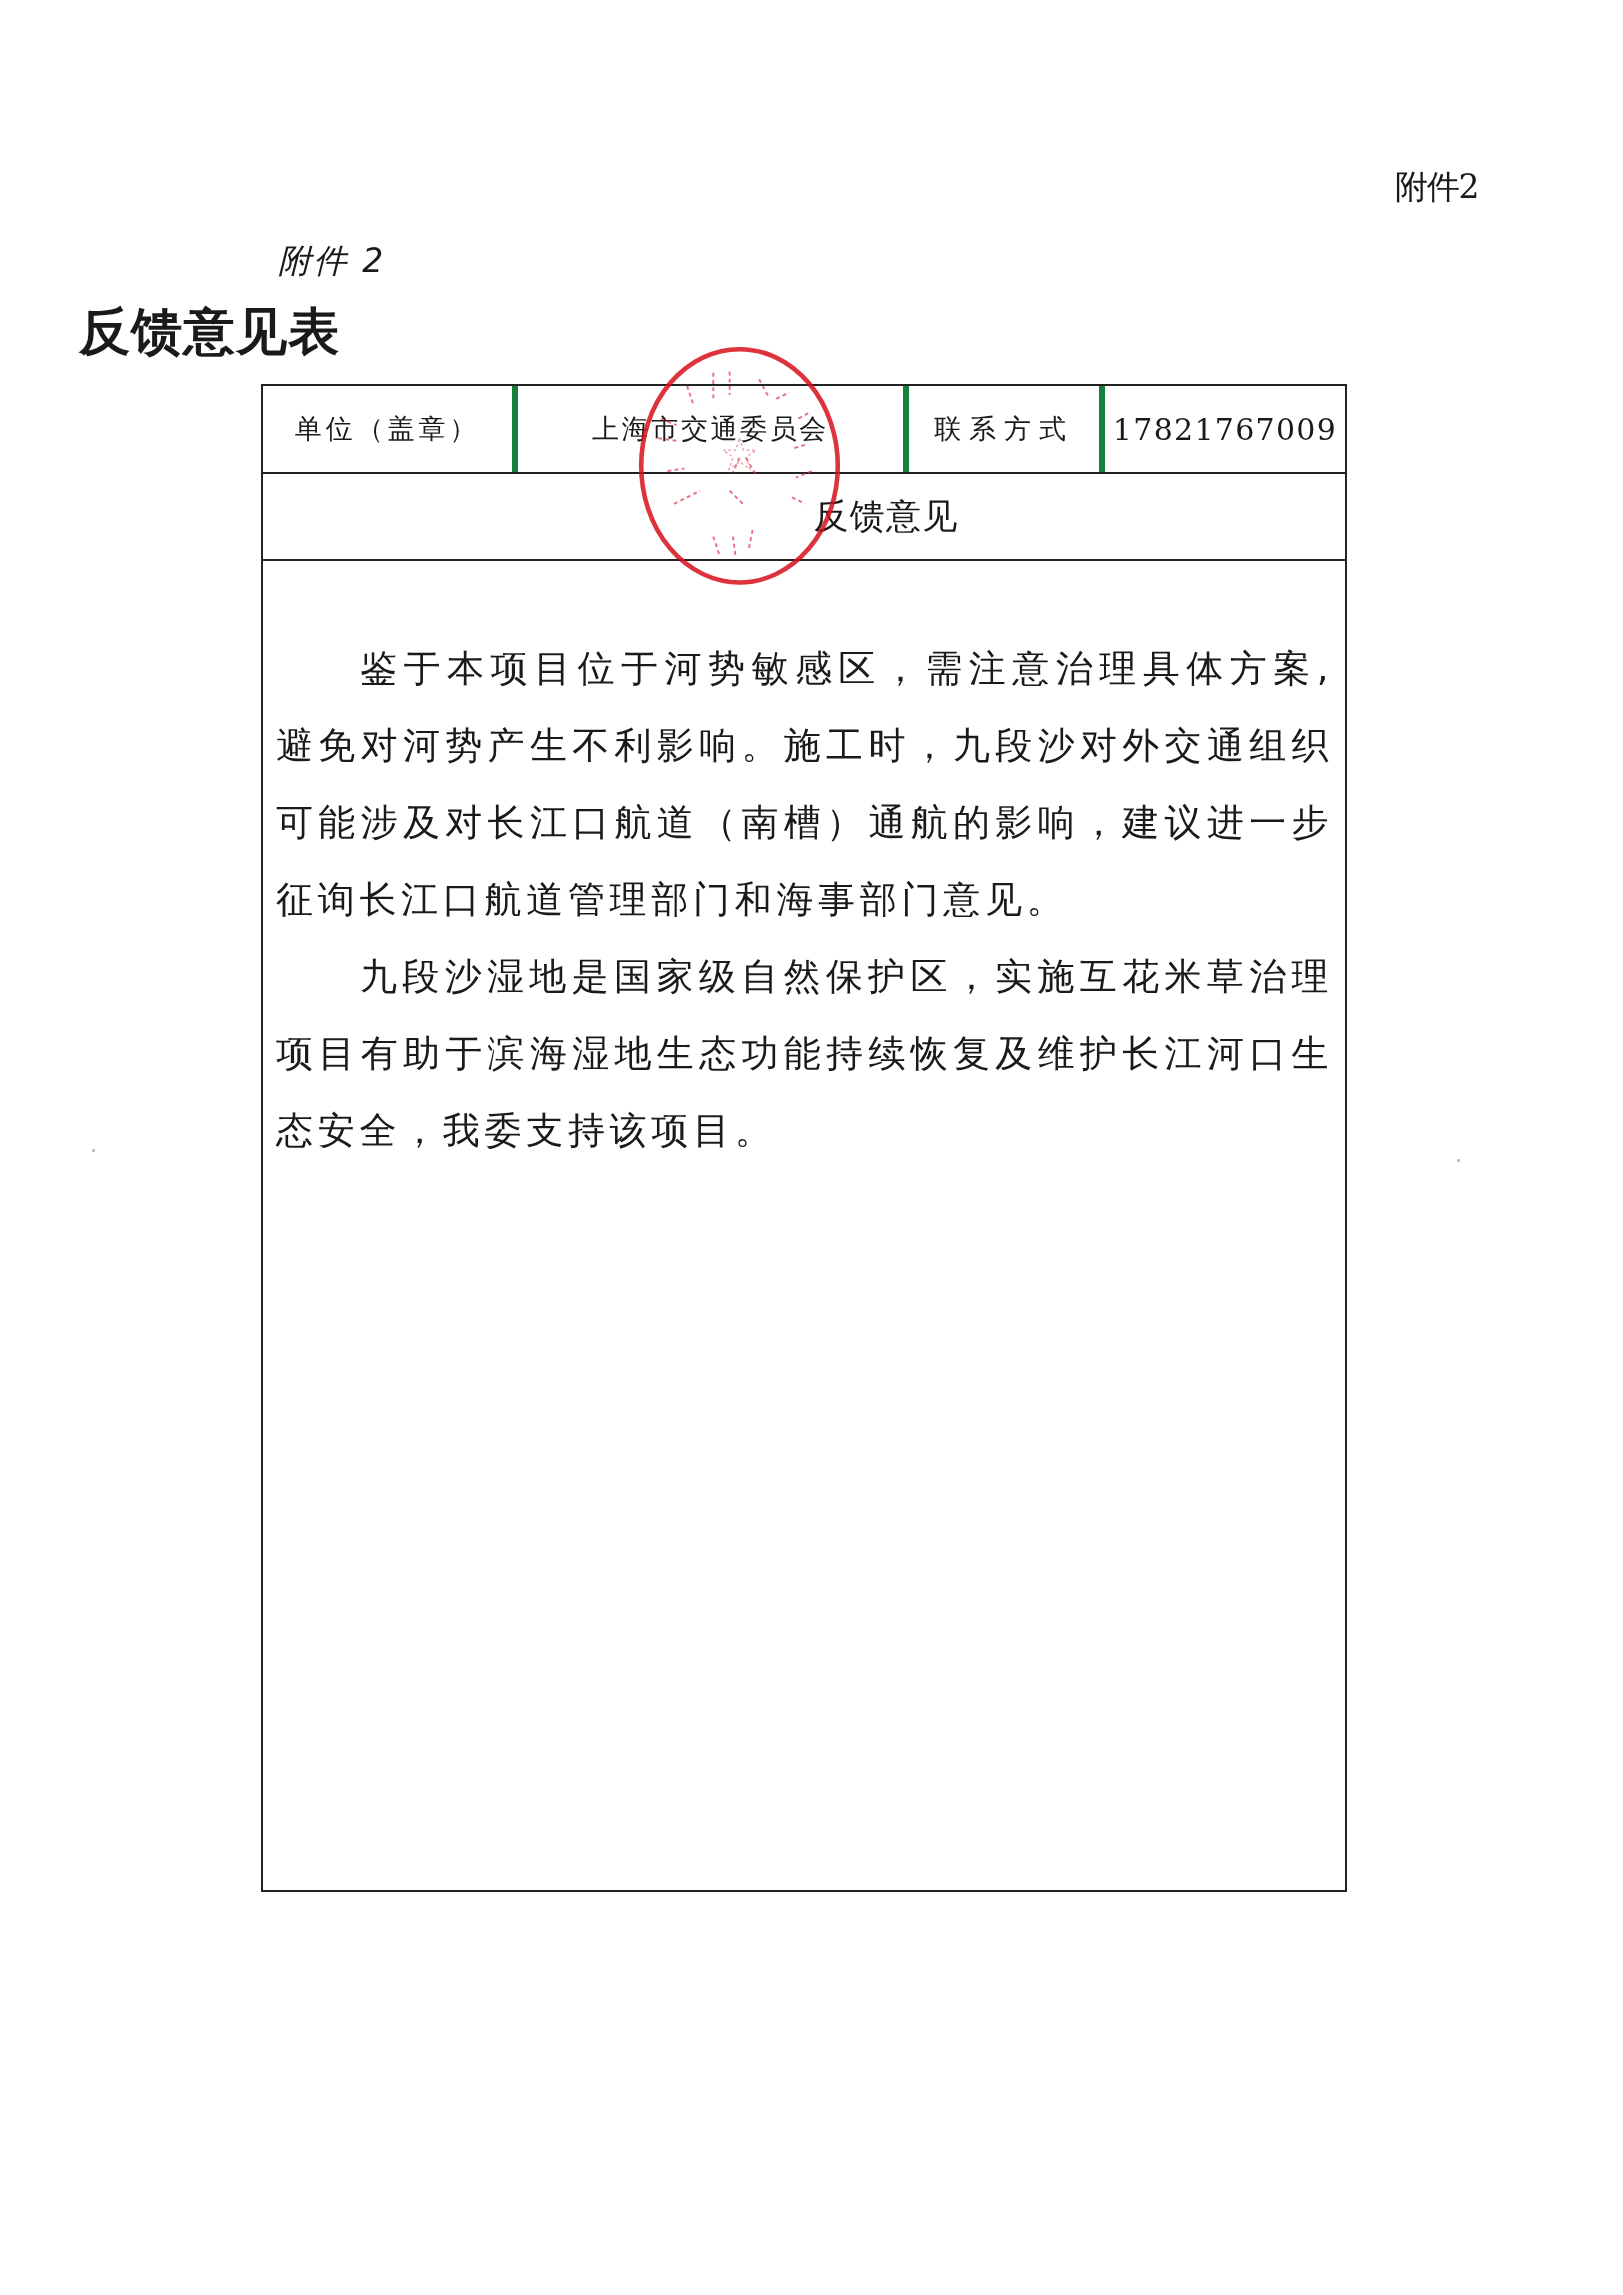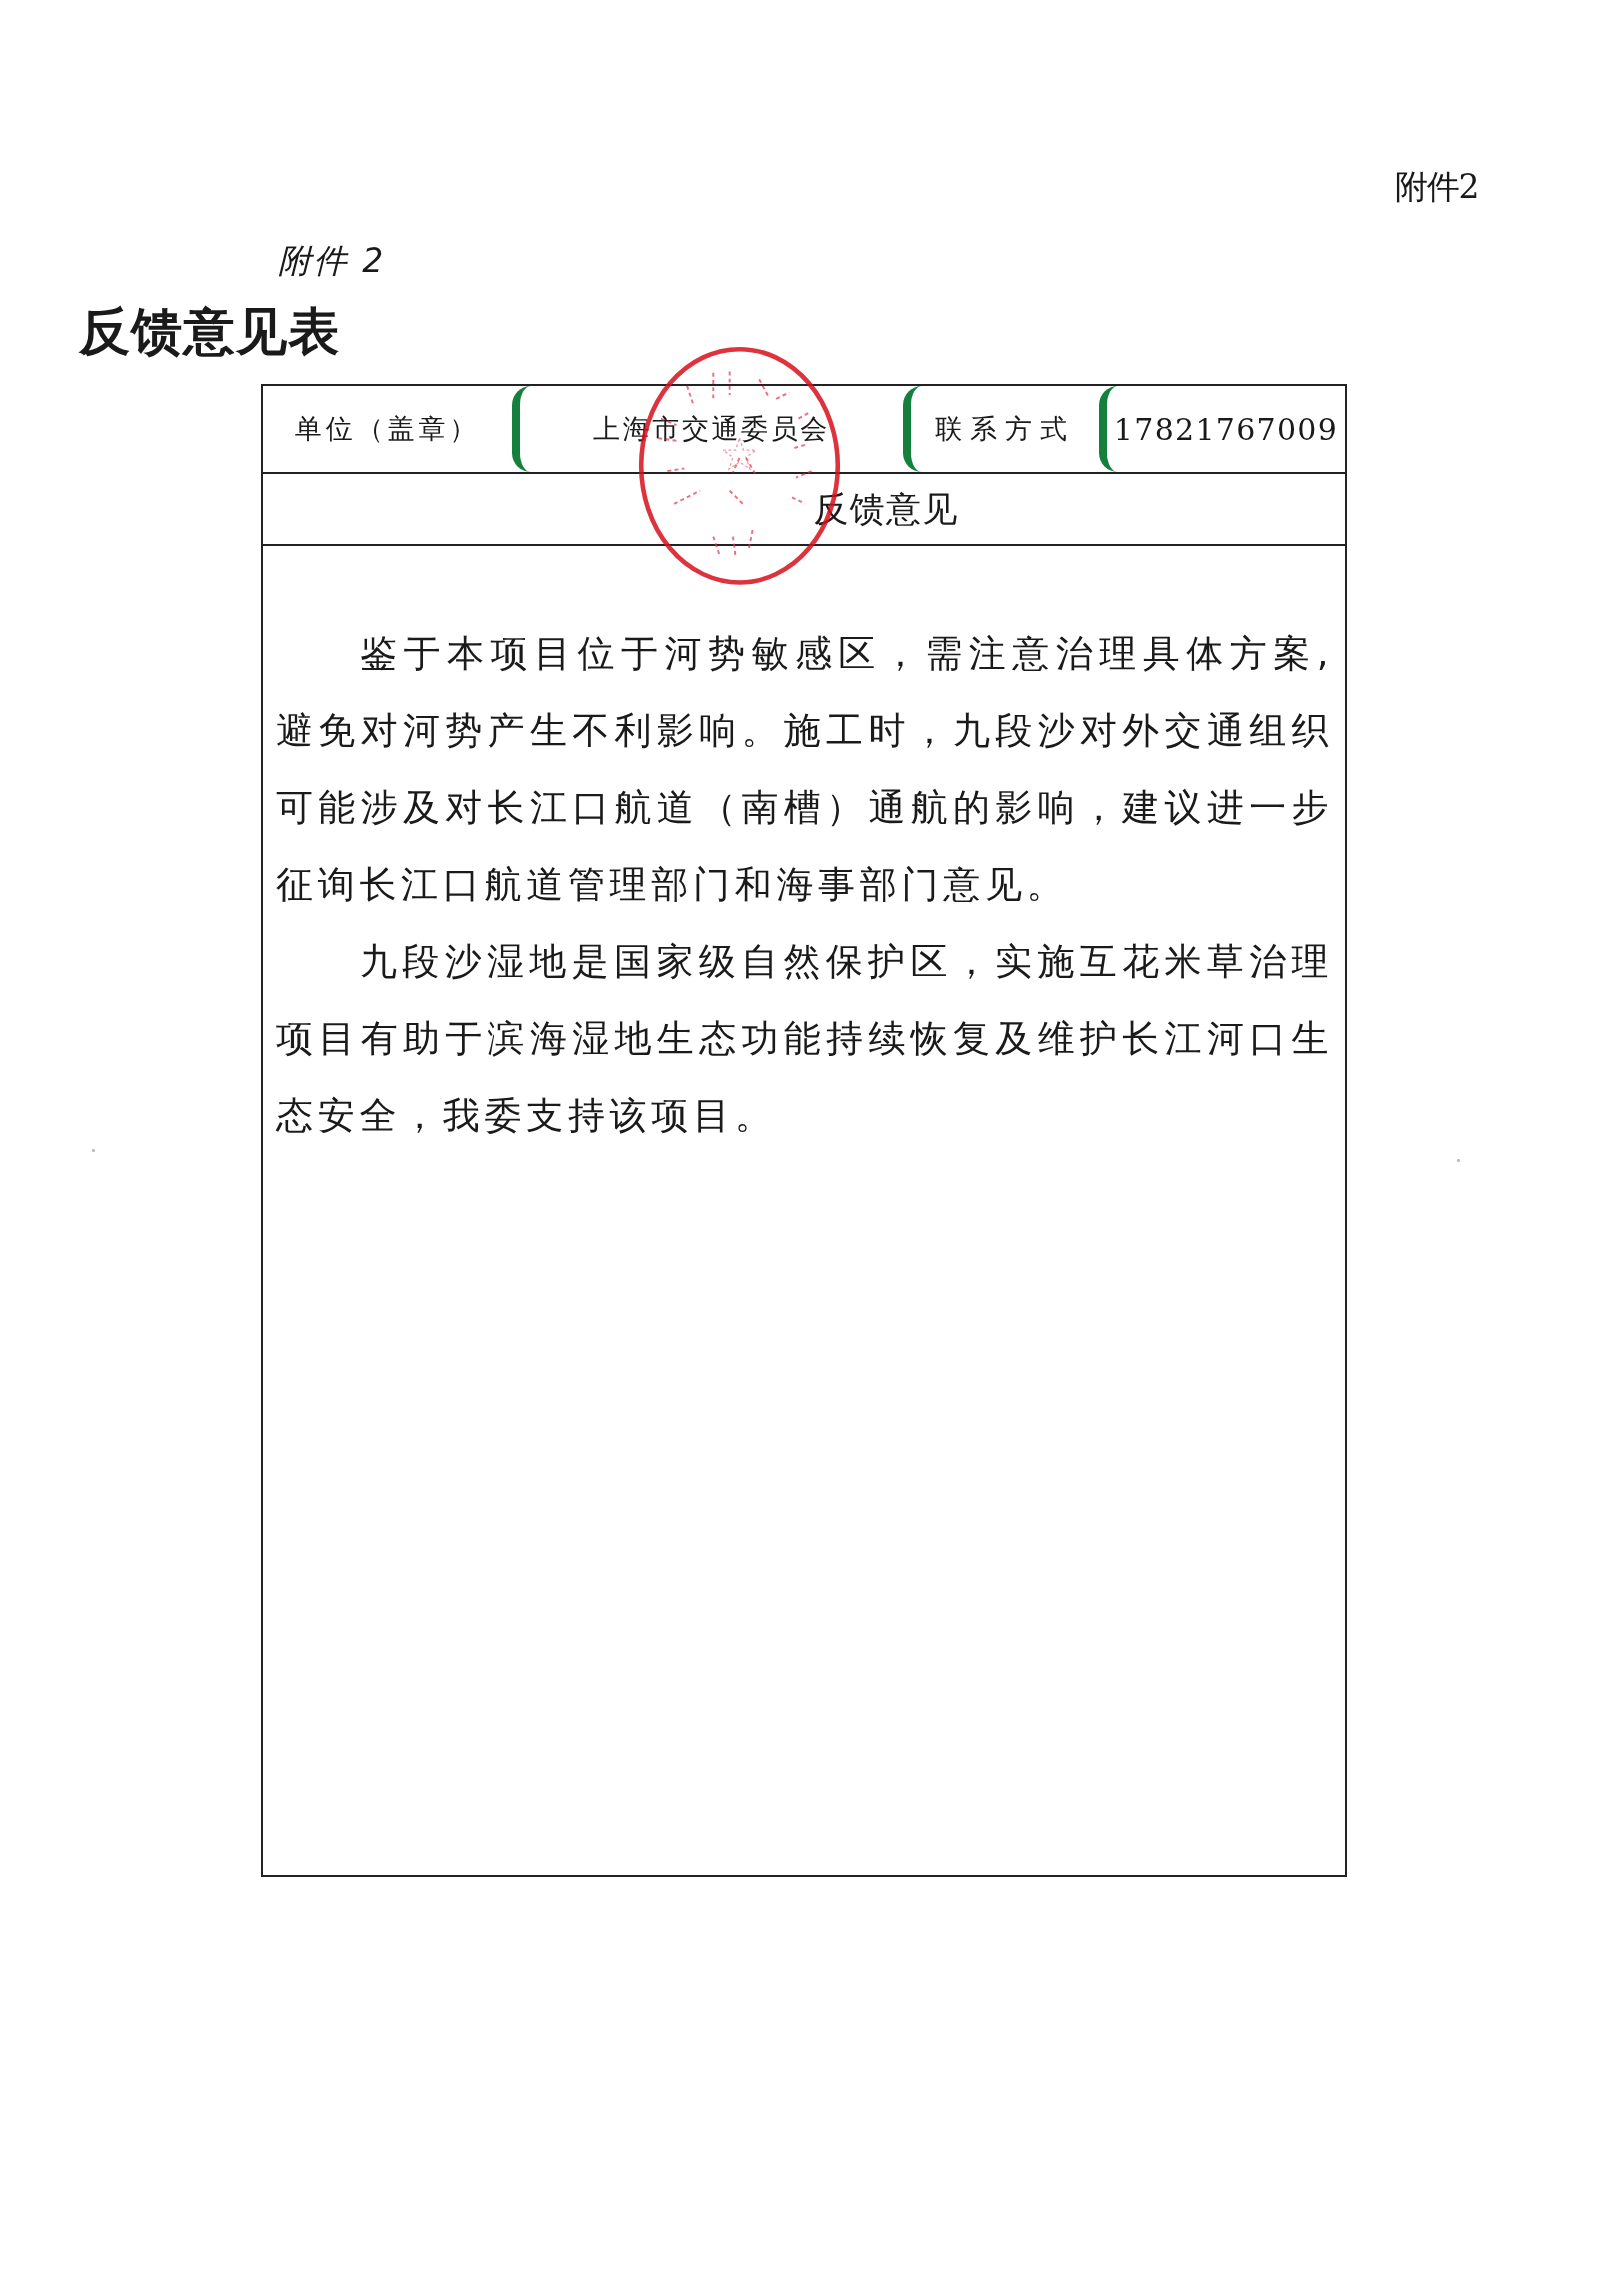--- a/index.html
+++ b/index.html
@@ -58,34 +58,33 @@
       border-bottom: 2.6px solid #222;
     }
     .cell {
       display: flex;
       align-items: center;
       justify-content: center;
       font-size: 27px;
       box-sizing: border-box;
     }
     .cell + .cell {
-      border-left: 8px solid #15803d;
-      border-radius: 19px;
+      border-left: 6px solid #15803d;
     }
     .c1 { width: 249px; letter-spacing: 3.9px; }
     .c2 { width: 391px; letter-spacing: 2.6px; }
     .c3 { width: 196px; letter-spacing: 7.9px; }
     .c4 {
       flex: 1;
       font-family: "DejaVu Serif", "Liberation Serif", serif;
       font-size: 30px;
       letter-spacing: 1.3px;
     }
     .row-subheader {
-      height: 72px;
+      height: 87px;
       border-bottom: 2.6px solid #222;
       display: flex;
       align-items: center;
       justify-content: center;
       font-size: 35px;
       letter-spacing: 1.3px;
       padding-left: 164px;
       box-sizing: border-box;
     }
     .row-body {

